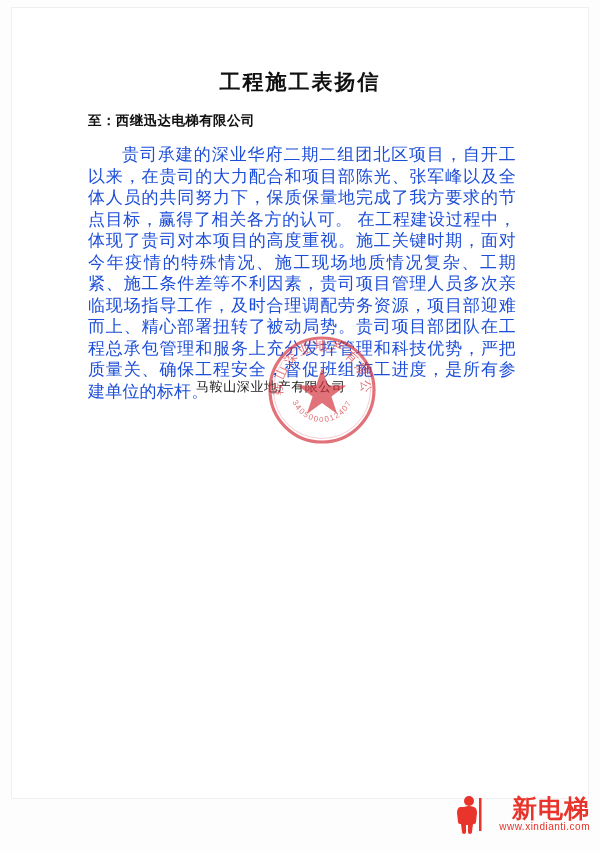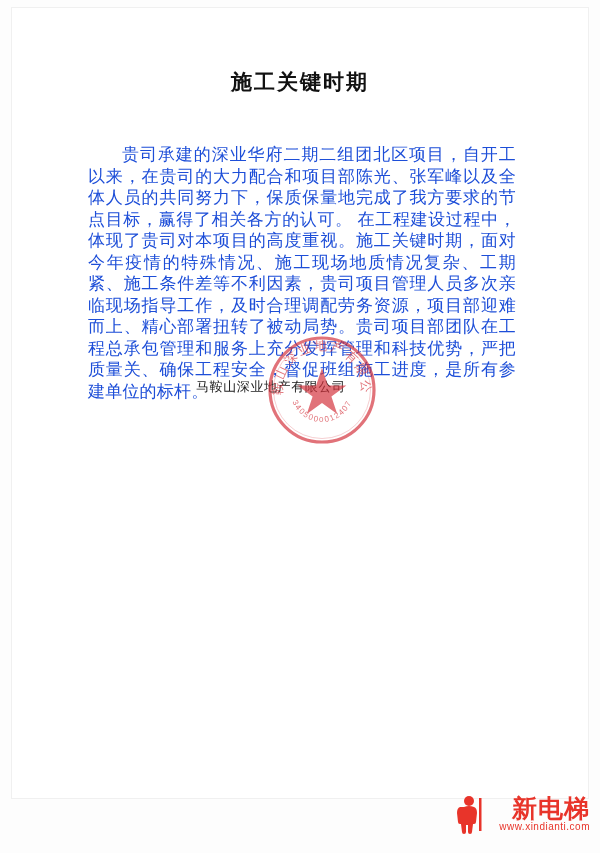--- a/index.html
+++ b/index.html
@@ -154,22 +154,23 @@
     line-height: 12px;
     text-align: right;
   }
 </style>
 </head>
 <body>
 
 <div class="page">
   <div class="paper-edge"></div>
 
-  <div class="doc-title">施工关键时期</div>
-
+  <div class="doc-title">工程施工表扬信</div>
+
+  <div class="recipient">至：西继迅达电梯有限公司</div>
 
   <div class="body-block">
     <p class="para">贵司承建的深业华府二期二组团北区项目，自开工以来，在贵司的大力配合和项目部陈光、张军峰以及全体人员的共同努力下，保质保量地完成了我方要求的节点目标，赢得了相关各方的认可。 在工程建设过程中，体现了贵司对本项目的高度重视。施工关键时期，面对今年疫情的特殊情况、施工现场地质情况复杂、工期紧、施工条件差等不利因素，贵司项目管理人员多次亲临现场指导工作，及时合理调配劳务资源，项目部迎难而上、精心部署扭转了被动局势。贵司项目部团队在工程总承包管理和服务上充分发挥管理和科技优势，严把质量关、确保工程安全，督促班组施工进度，是所有参建单位的标杆。</p>
   </div>
 
   <div class="signature">
     <div class="sig-company">马鞍山深业地产有限公司</div>
   </div>
 
   <div class="seal">

